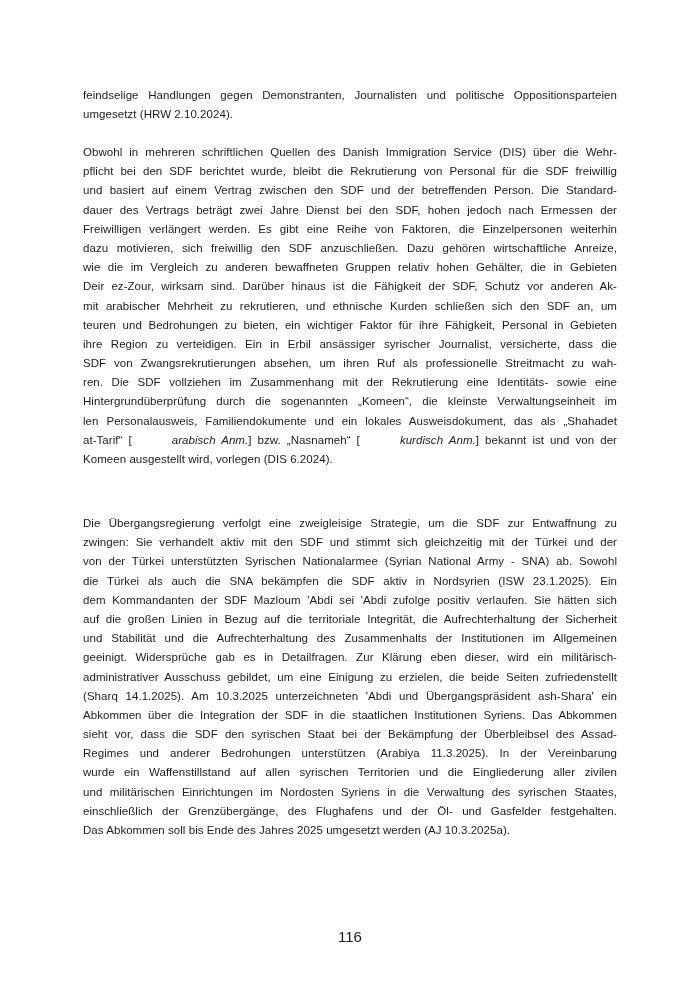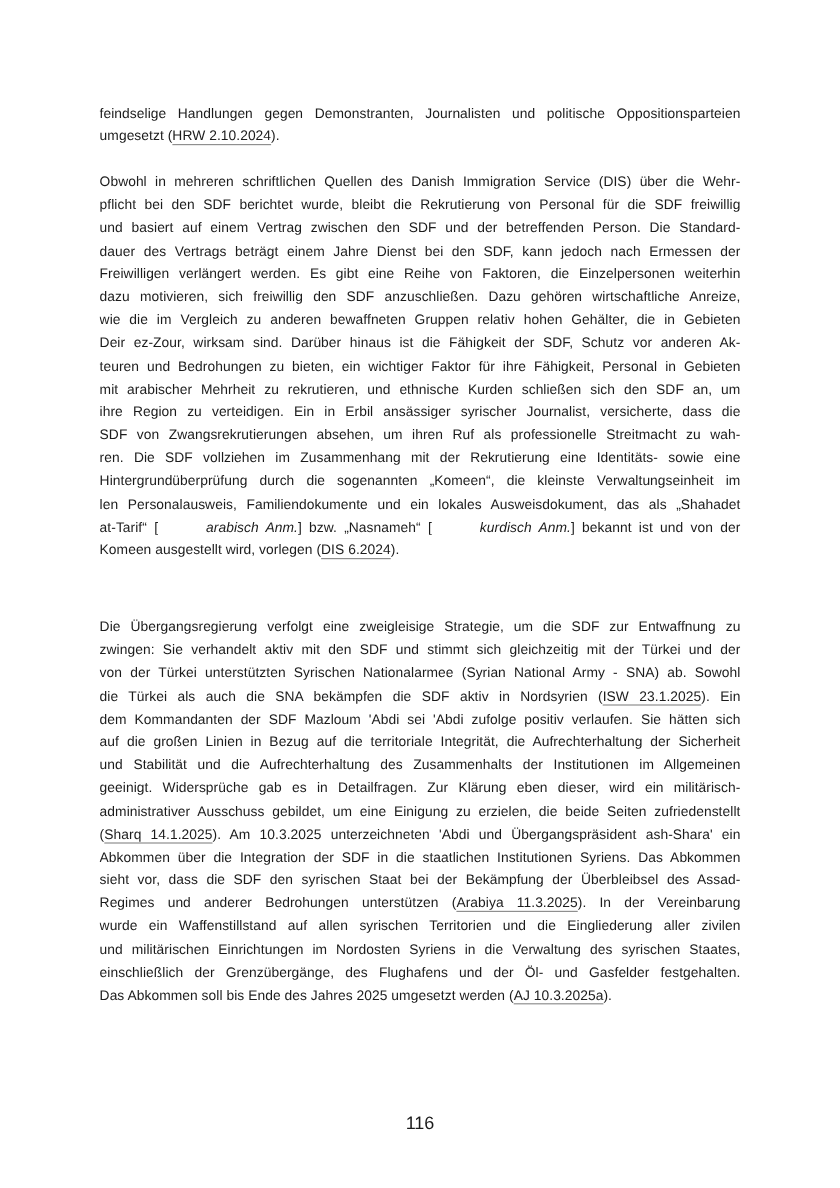--- a/index.html
+++ b/index.html
@@ -33,21 +33,20 @@
     text-align: justify;
     text-align-last: justify;
     color: #1b1b1b;
     letter-spacing: 0.05px;
   }
   .line.last {
     text-align-last: left;
   }
   .seg-link {
     color: inherit;
-    text-decoration: underline;
     text-decoration-color: #8f8f8f;
     text-decoration-thickness: 1px;
     text-underline-offset: 3px;
     cursor: pointer;
   }
   .seg-italic {
     font-style: italic;
     padding-left: 40px;
   }
   .page-number {
@@ -65,27 +64,27 @@
 
 <div class="doc-page">
   <div class="para" style="top: 86px;">
       <div class="line"><span>feindselige Handlungen gegen Demonstranten, Journalisten und politische Oppositionsparteien</span></div>
       <div class="line last"><span>umgesetzt (</span><span class="seg-link">HRW 2.10.2024</span><span>).</span></div>
     </div>
   <div class="para" style="top: 143px;">
       <div class="line"><span>Obwohl in mehreren schriftlichen Quellen des Danish Immigration Service (DIS) über die Wehr-</span></div>
       <div class="line"><span>pflicht bei den SDF berichtet wurde, bleibt die Rekrutierung von Personal für die SDF freiwillig</span></div>
       <div class="line"><span>und basiert auf einem Vertrag zwischen den SDF und der betreffenden Person. Die Standard-</span></div>
-      <div class="line"><span>dauer des Vertrags beträgt einem Jahre Dienst bei den SDF, kann jedoch nach Ermessen der</span></div>
+      <div class="line"><span>dauer des Vertrags beträgt zwei Jahre Dienst bei den SDF, hohen jedoch nach Ermessen der</span></div>
       <div class="line"><span>Freiwilligen verlängert werden. Es gibt eine Reihe von Faktoren, die Einzelpersonen weiterhin</span></div>
       <div class="line"><span>dazu motivieren, sich freiwillig den SDF anzuschließen. Dazu gehören wirtschaftliche Anreize,</span></div>
       <div class="line"><span>wie die im Vergleich zu anderen bewaffneten Gruppen relativ hohen Gehälter, die in Gebieten</span></div>
       <div class="line"><span>Deir ez-Zour, wirksam sind. Darüber hinaus ist die Fähigkeit der SDF, Schutz vor anderen Ak-</span></div>
+      <div class="line"><span>mit arabischer Mehrheit zu rekrutieren, und ethnische Kurden schließen sich den SDF an, um</span></div>
       <div class="line"><span>teuren und Bedrohungen zu bieten, ein wichtiger Faktor für ihre Fähigkeit, Personal in Gebieten</span></div>
-      <div class="line"><span>mit arabischer Mehrheit zu rekrutieren, und ethnische Kurden schließen sich den SDF an, um</span></div>
       <div class="line"><span>ihre Region zu verteidigen. Ein in Erbil ansässiger syrischer Journalist, versicherte, dass die</span></div>
       <div class="line"><span>SDF von Zwangsrekrutierungen absehen, um ihren Ruf als professionelle Streitmacht zu wah-</span></div>
       <div class="line"><span>ren. Die SDF vollziehen im Zusammenhang mit der Rekrutierung eine Identitäts- sowie eine</span></div>
       <div class="line"><span>Hintergrundüberprüfung durch die sogenannten „Komeen“, die kleinste Verwaltungseinheit im</span></div>
       <div class="line"><span>len Personalausweis, Familiendokumente und ein lokales Ausweisdokument, das als „Shahadet</span></div>
       <div class="line"><span>at-Tarif“ [</span><span class="seg-italic">arabisch Anm.</span><span>] bzw. „Nasnameh“ [</span><span class="seg-italic">kurdisch Anm.</span><span>] bekannt ist und von der örtlichen</span></div>
       <div class="line last"><span>Komeen ausgestellt wird, vorlegen (</span><span class="seg-link">DIS 6.2024</span><span>).</span></div>
     </div>
   <div class="para" style="top: 514px;">
       <div class="line"><span>Die Übergangsregierung verfolgt eine zweigleisige Strategie, um die SDF zur Entwaffnung zu</span></div>

